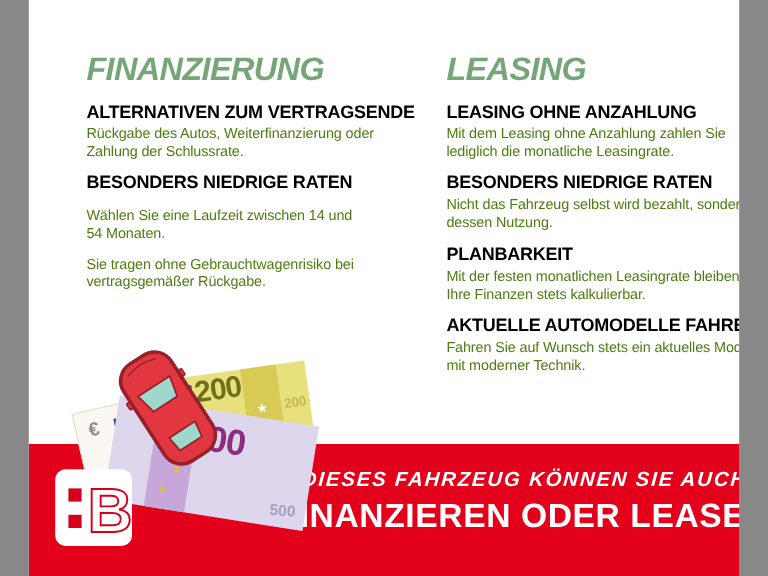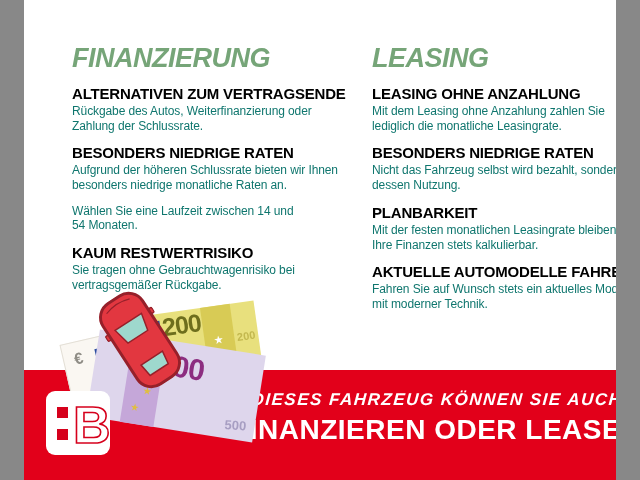--- a/index.html
+++ b/index.html
@@ -16,21 +16,21 @@
     font-size:27px; font-weight:bold; font-style:italic;
     color:#76a578; letter-spacing:-0.5px; line-height:1.1;
     margin:0 0 11px 0;
   }
   .sec { margin-bottom:11px; }
   .sec-h {
     font-size:15px; font-weight:bold; color:#000;
     letter-spacing:-0.2px; line-height:1.15; margin-bottom:2px;
   }
   .sec-b {
-    font-size:12px; color:#0f766e; line-height:1.22;
+    font-size:12px; color:#4d7c0f; line-height:1.22;
     letter-spacing:-0.1px; white-space:pre-line;
   }
   
   .banner {
     position:absolute; left:0; top:370px; width:640px; height:110px;
     background:#e2001a;
   }
   .banner-text {
     position:absolute; left:198px; top:20px; width:430px;
     text-align:center; color:#ffffff;
@@ -103,29 +103,26 @@
 
   <div class="col col-left">
     <div class="col-title">FINANZIERUNG</div>
     <div class="sec">
       <div class="sec-h">ALTERNATIVEN ZUM VERTRAGSENDE</div>
       <div class="sec-b">Rückgabe des Autos, Weiterfinanzierung oder
 Zahlung der Schlussrate.</div>
     </div>
     <div class="sec">
       <div class="sec-h">BESONDERS NIEDRIGE RATEN</div>
-      <div class="sec-b">Aufgrund der höheren Schlussrate bieten wir Ihnen
-besonders niedrige monatliche Raten an.</div>
     </div>
     <div class="sec">
       <div class="sec-b">Wählen Sie eine Laufzeit zwischen 14 und
 54 Monaten.</div>
     </div>
     <div class="sec">
-      <div class="sec-h">KAUM RESTWERTRISIKO</div>
       <div class="sec-b">Sie tragen ohne Gebrauchtwagenrisiko bei
 vertragsgemäßer Rückgabe.</div>
     </div>
   </div>
 
   <div class="col col-right">
     <div class="col-title">LEASING</div>
     <div class="sec">
       <div class="sec-h">LEASING OHNE ANZAHLUNG</div>
       <div class="sec-b">Mit dem Leasing ohne Anzahlung zahlen Sie

